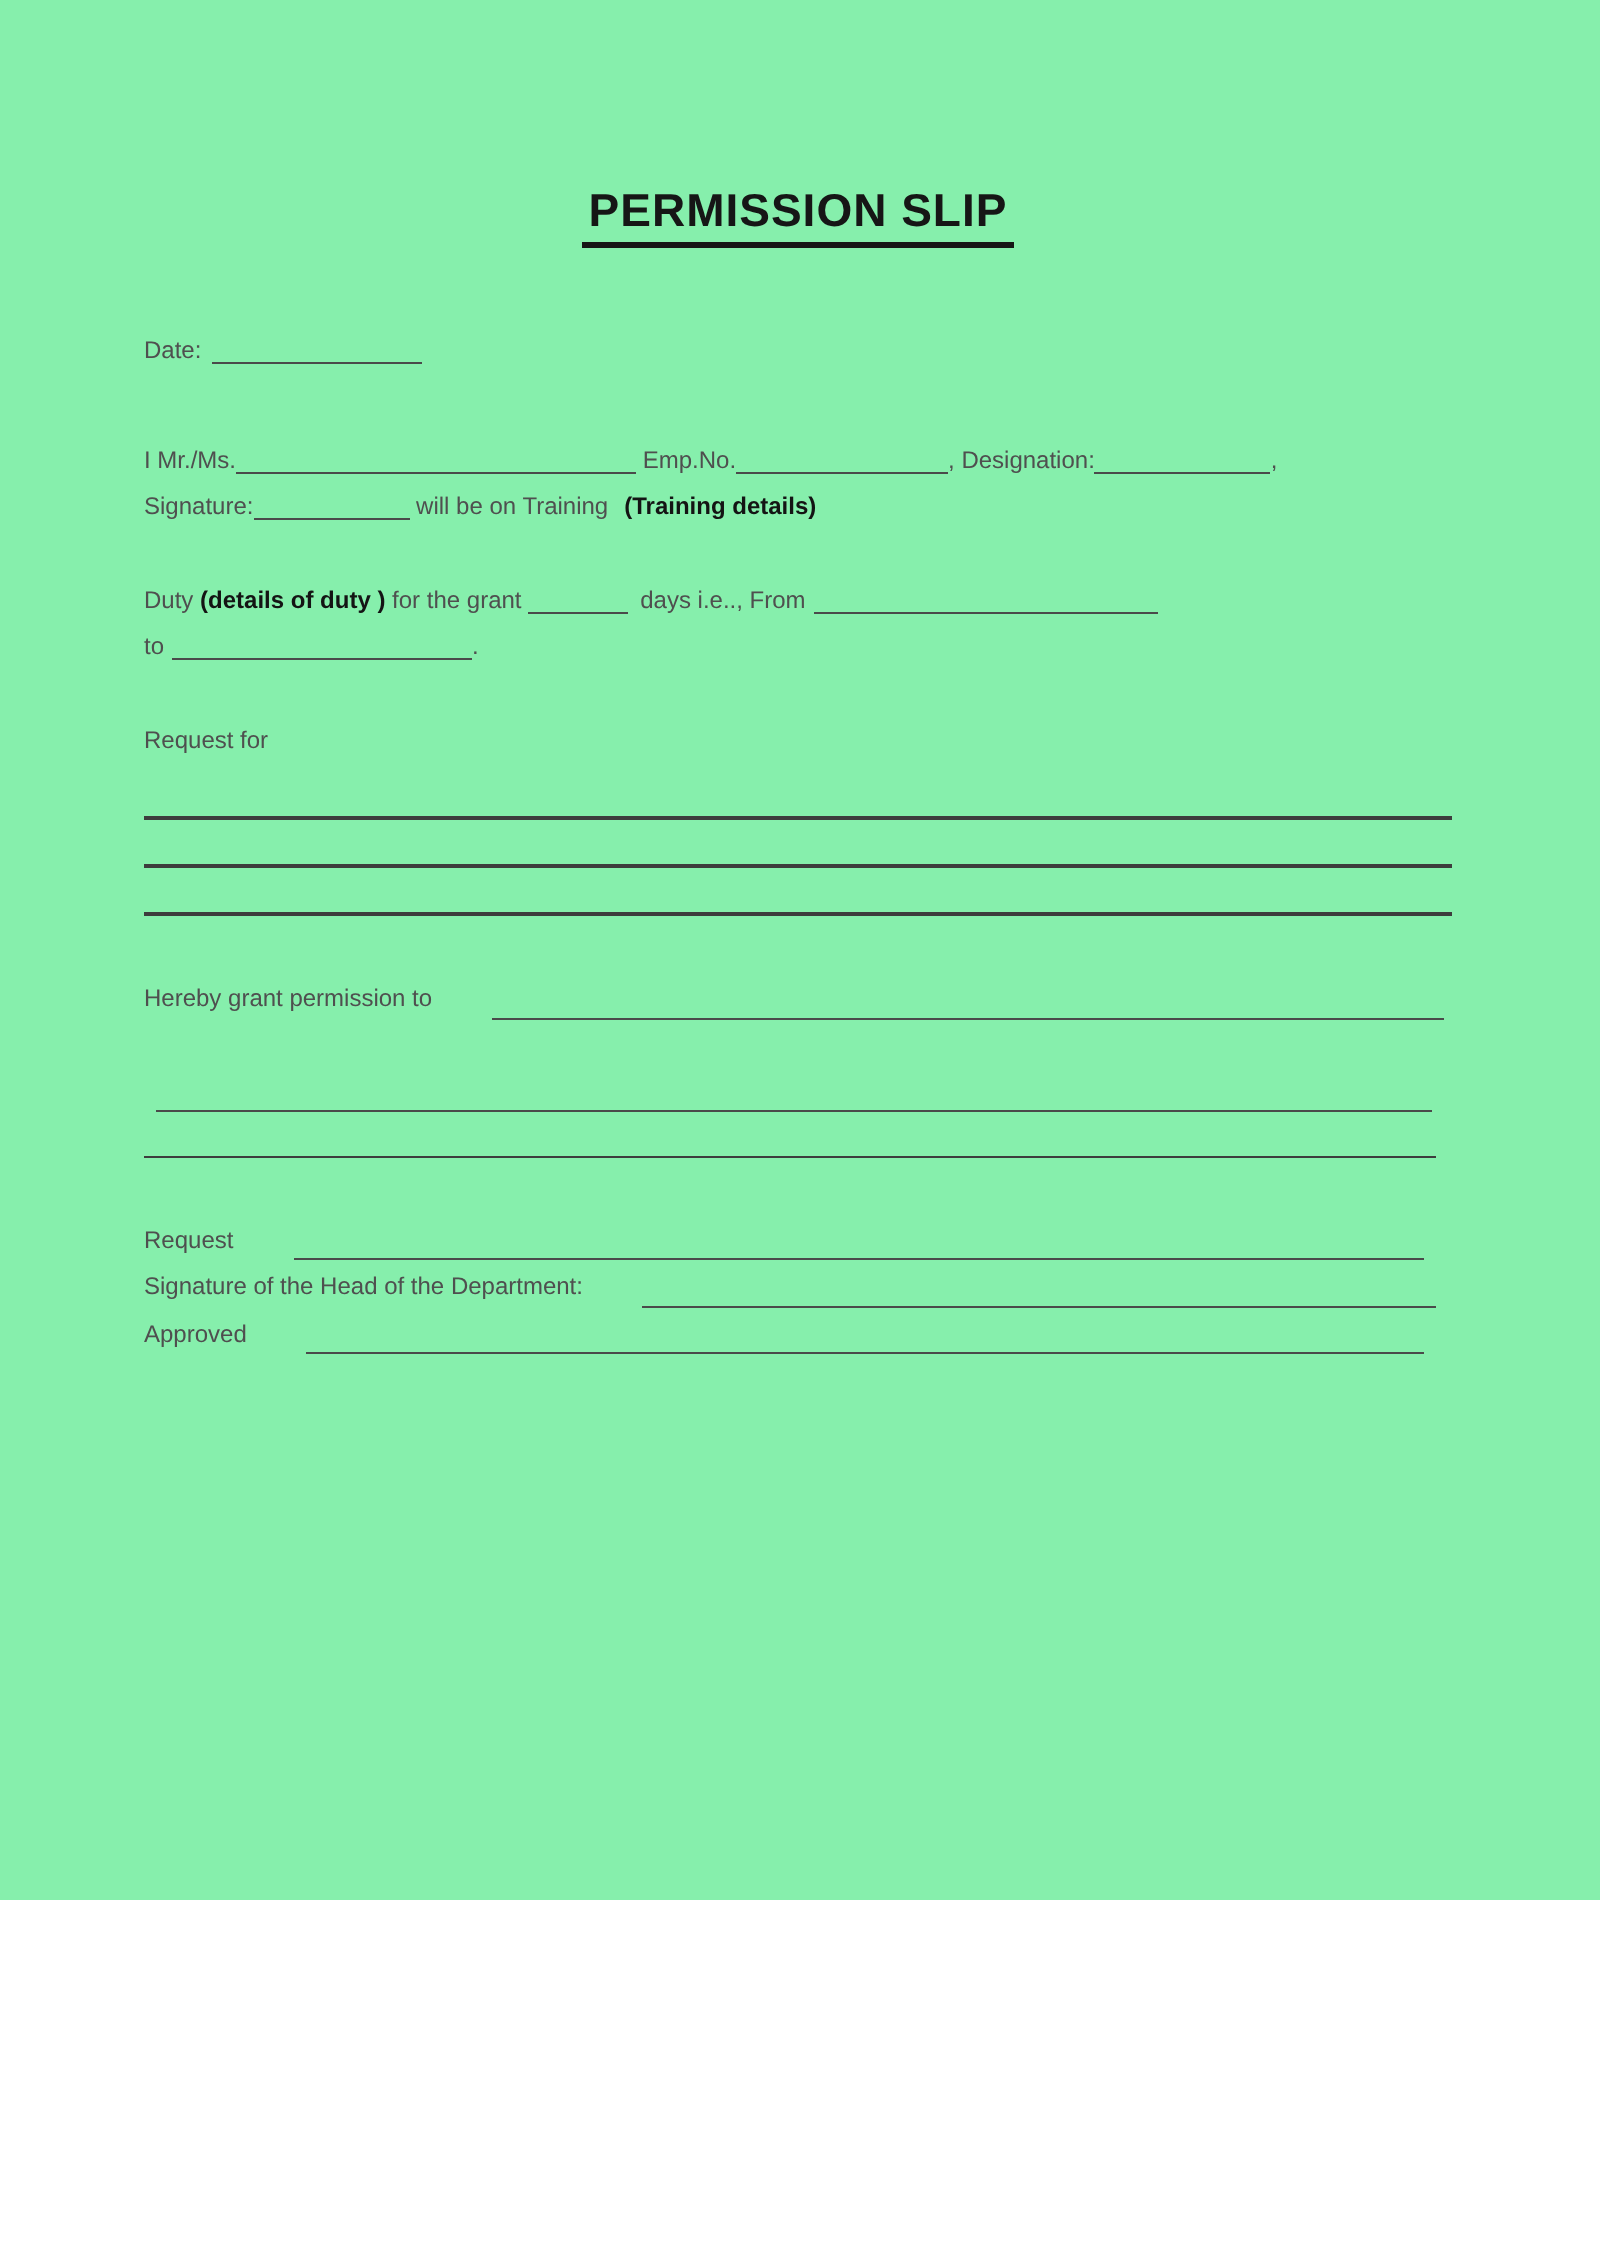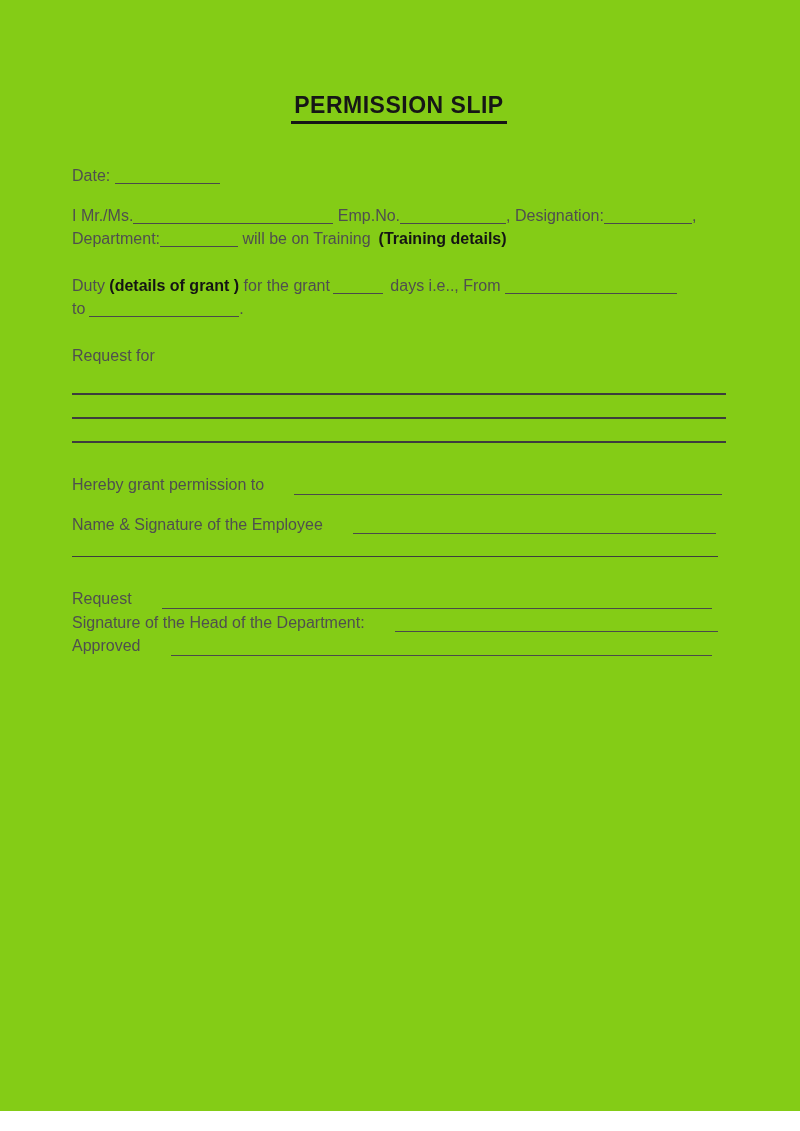--- a/index.html
+++ b/index.html
@@ -4,34 +4,34 @@
 <style>
   html,body{margin:0;padding:0;}
   body{
     width:800px;height:1131px;background:#ffffff;
     font-family:"Liberation Sans", sans-serif;
     color:#4f4f4f;
     -webkit-font-smoothing:antialiased;
   }
   .page{
     box-sizing:border-box;
-    width:800px;height:1111px;
+    width:800px;height:950px;
     padding:92px 74px 0 72px;
-    background:#84cc16;
+    background:#86efac;
     overflow:hidden;
   }
   .title-wrap{text-align:center;margin:0 0 40px 0;}
   .title{
     display:inline-block;
     font-size:23px;font-weight:bold;color:#161616;
     letter-spacing:0.5px;
     border-bottom:3px solid #161616;
     padding:0 3px 2px 3px;
   }
-  p{margin:0;font-size:16px;line-height:23.5px;}
+  p{margin:0;font-size:12px;line-height:23.5px;}
   .para{margin-top:23px;}
   .bold{font-weight:bold;color:#141414;}
   .sp{margin-left:8px;}
   
   .blank{
     display:inline-block;
     border-bottom:1.6px solid #4a4a4a;
     height:12px;
     vertical-align:-3px;
   }
@@ -57,52 +57,51 @@
     border-bottom:1.6px solid #4a4a4a;
     height:12px;
     margin-left:6px;
     align-self:flex-end;
     margin-bottom:2px;
   }
   .mr4{margin-right:4px;}
   .mr8{margin-right:8px;}
   .mr10{margin-right:10px;}
   .mr14{margin-right:14px;}
-  .gap23{margin-top:16px;}
+  .gap23{margin-top:31px;}
   .gap30{margin-top:30px;}
   .tight{margin-top:0;}
 </style>
 </head>
 <body>
 
 <div class="page">
 
   <div class="title-wrap">
     <span class="title">PERMISSION SLIP</span>
   </div>
 
   <p class="line"><span>Date:</span><span class="blank w-date"></span></p>
 
-  <p class="para gap23"><span>I Mr./Ms.</span><span class="blank w-name"></span> <span>Emp.No.</span><span class="blank w-empno"></span><span>, Designation:</span><span class="blank w-desig"></span><span>,</span><br><span>Department:</span><span class="blank w-dept"></span> <span>will be on Training</span><span class="bold sp">(Training details)</span></p>
+  <p class="para gap23"><span>I Mr./Ms.</span><span class="blank w-name"></span> <span>Emp.No.</span><span class="blank w-empno"></span><span>, Designation:</span><span class="blank w-desig"></span><span>,</span><br><span>Signature:</span><span class="blank w-dept"></span> <span>will be on Training</span><span class="bold sp">(Training details)</span></p>
 
-  <p class="para"><span>Duty</span> <span class="bold">(details of grant )</span> <span>for the grant</span><span class="blank w-period"></span> <span>days i.e.., From</span><span class="blank w-from"></span><br><span>to</span><span class="blank w-to"></span><span>.</span></p>
+  <p class="para"><span>Duty</span> <span class="bold">(details of duty )</span> <span>for the grant</span><span class="blank w-period"></span> <span>days i.e.., From</span><span class="blank w-from"></span><br><span>to</span><span class="blank w-to"></span><span>.</span></p>
 
   <p class="para"><span>Request for</span></p>
 
   <div class="rule rule-first"></div>
   <div class="rule"></div>
   <div class="rule"></div>
 
   <p class="fillrow gap30">
       <span>Hereby grant permission to</span>
       <span class="fill mr4"></span>
     </p>
 
   <p class="fillrow gap23">
-      <span>Name &amp; Signature of the Employee</span>
       <span class="fill mr10"></span>
     </p>
   <div class="rule rule-name"></div>
 
   <p class="fillrow gap30">
       <span>Request</span>
       <span class="fill mr14"></span>
     </p>
   <p class="fillrow tight">
       <span>Signature of the Head of the Department:</span>

